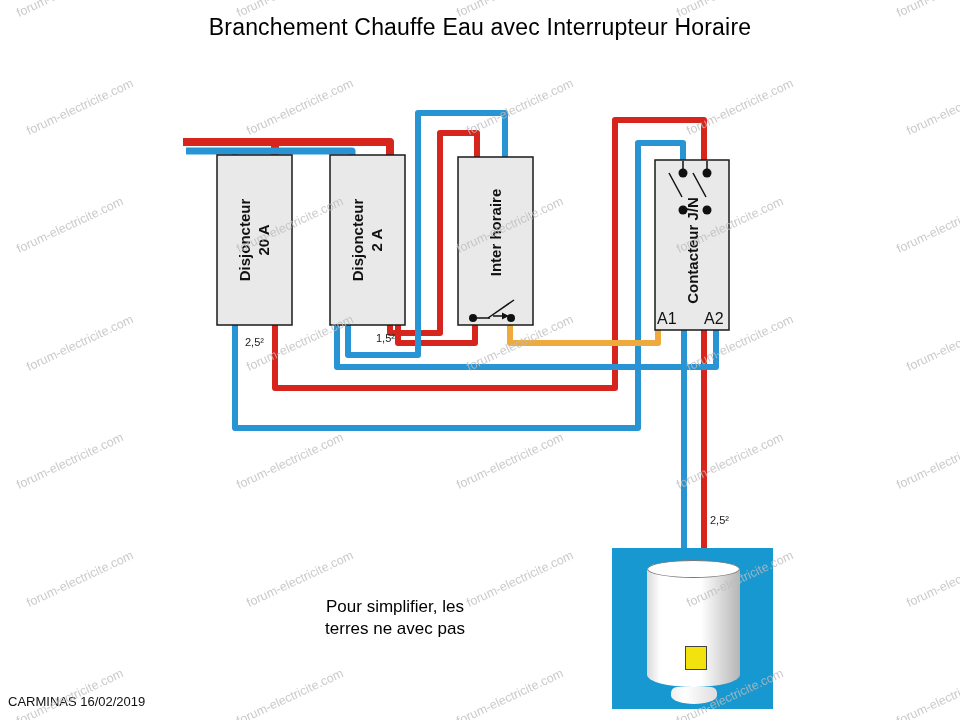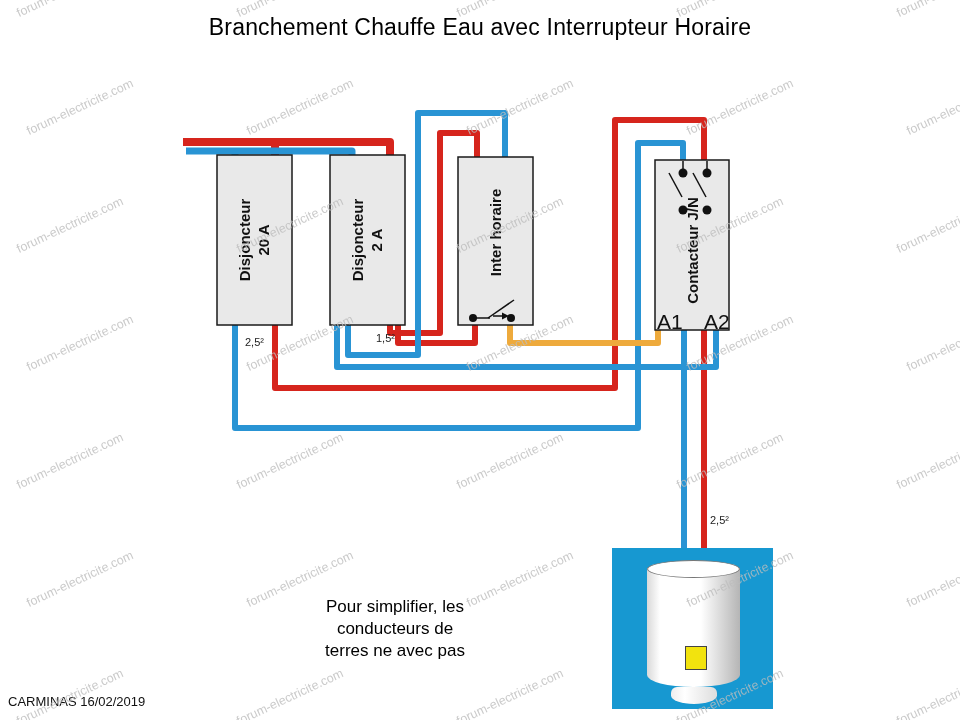--- a/index.html
+++ b/index.html
@@ -5,21 +5,21 @@
   html,body{margin:0;padding:0;background:#fff;}
   #canvas{position:relative;width:960px;height:720px;background:#fff;overflow:hidden;
           font-family:"Liberation Sans",sans-serif;}
   #wires{position:absolute;left:0;top:0;}
   .title{position:absolute;left:0;top:14px;width:960px;text-align:center;
          font-size:23px;color:#000;letter-spacing:.2px;}
   .box-label{position:absolute;display:flex;align-items:center;justify-content:center;
              pointer-events:none;}
   .rot{transform:rotate(-90deg);text-align:center;font-weight:bold;font-size:15px;
        line-height:19px;white-space:nowrap;color:#111;}
-  .term{position:absolute;font-size:21px;color:#111;}
+  .term{position:absolute;font-size:16px;color:#111;}
   .wire-label{position:absolute;font-size:11px;color:#222;}
   .note{position:absolute;left:290px;top:596px;width:210px;text-align:center;
         font-size:17px;line-height:22px;color:#000;}
   .credit{position:absolute;left:8px;top:694px;font-size:13px;color:#111;}
   .wm{position:absolute;font-size:12.5px;color:#bdbdbd;opacity:.8;
       transform:rotate(-25deg);white-space:nowrap;pointer-events:none;}
   
   #heater{position:absolute;left:612px;top:548px;width:161px;height:161px;}
   #cyl-body{position:absolute;left:35px;top:20px;width:93px;height:119px;
             background:linear-gradient(90deg,#d9d9d9 0%,#ffffff 14%,#ffffff 58%,#b5b5b5 100%);
@@ -108,21 +108,20 @@
 
   <div id="heater" style="background: rgb(23, 152, 209);">
     <div id="cyl-body"></div>
     <div id="cyl-top"></div>
     <div id="cyl-window" style="background: rgb(242, 227, 14);"></div>
     <div id="cyl-foot"></div>
   </div>
 
   <div class="note">
     <div>Pour simplifier, les</div>
-    <div>conducteurs de</div>
     <div>terres ne avec pas</div>
   </div>
 
   <div class="credit">CARMINAS 16/02/2019</div>
 
   <div id="wm-layer">
       <span class="wm" style="left: 12px; top: -18px;">forum-electricite.com</span>
       <span class="wm" style="left: 232px; top: -18px;">forum-electricite.com</span>
       <span class="wm" style="left: 452px; top: -18px;">forum-electricite.com</span>
       <span class="wm" style="left: 672px; top: -18px;">forum-electricite.com</span>

